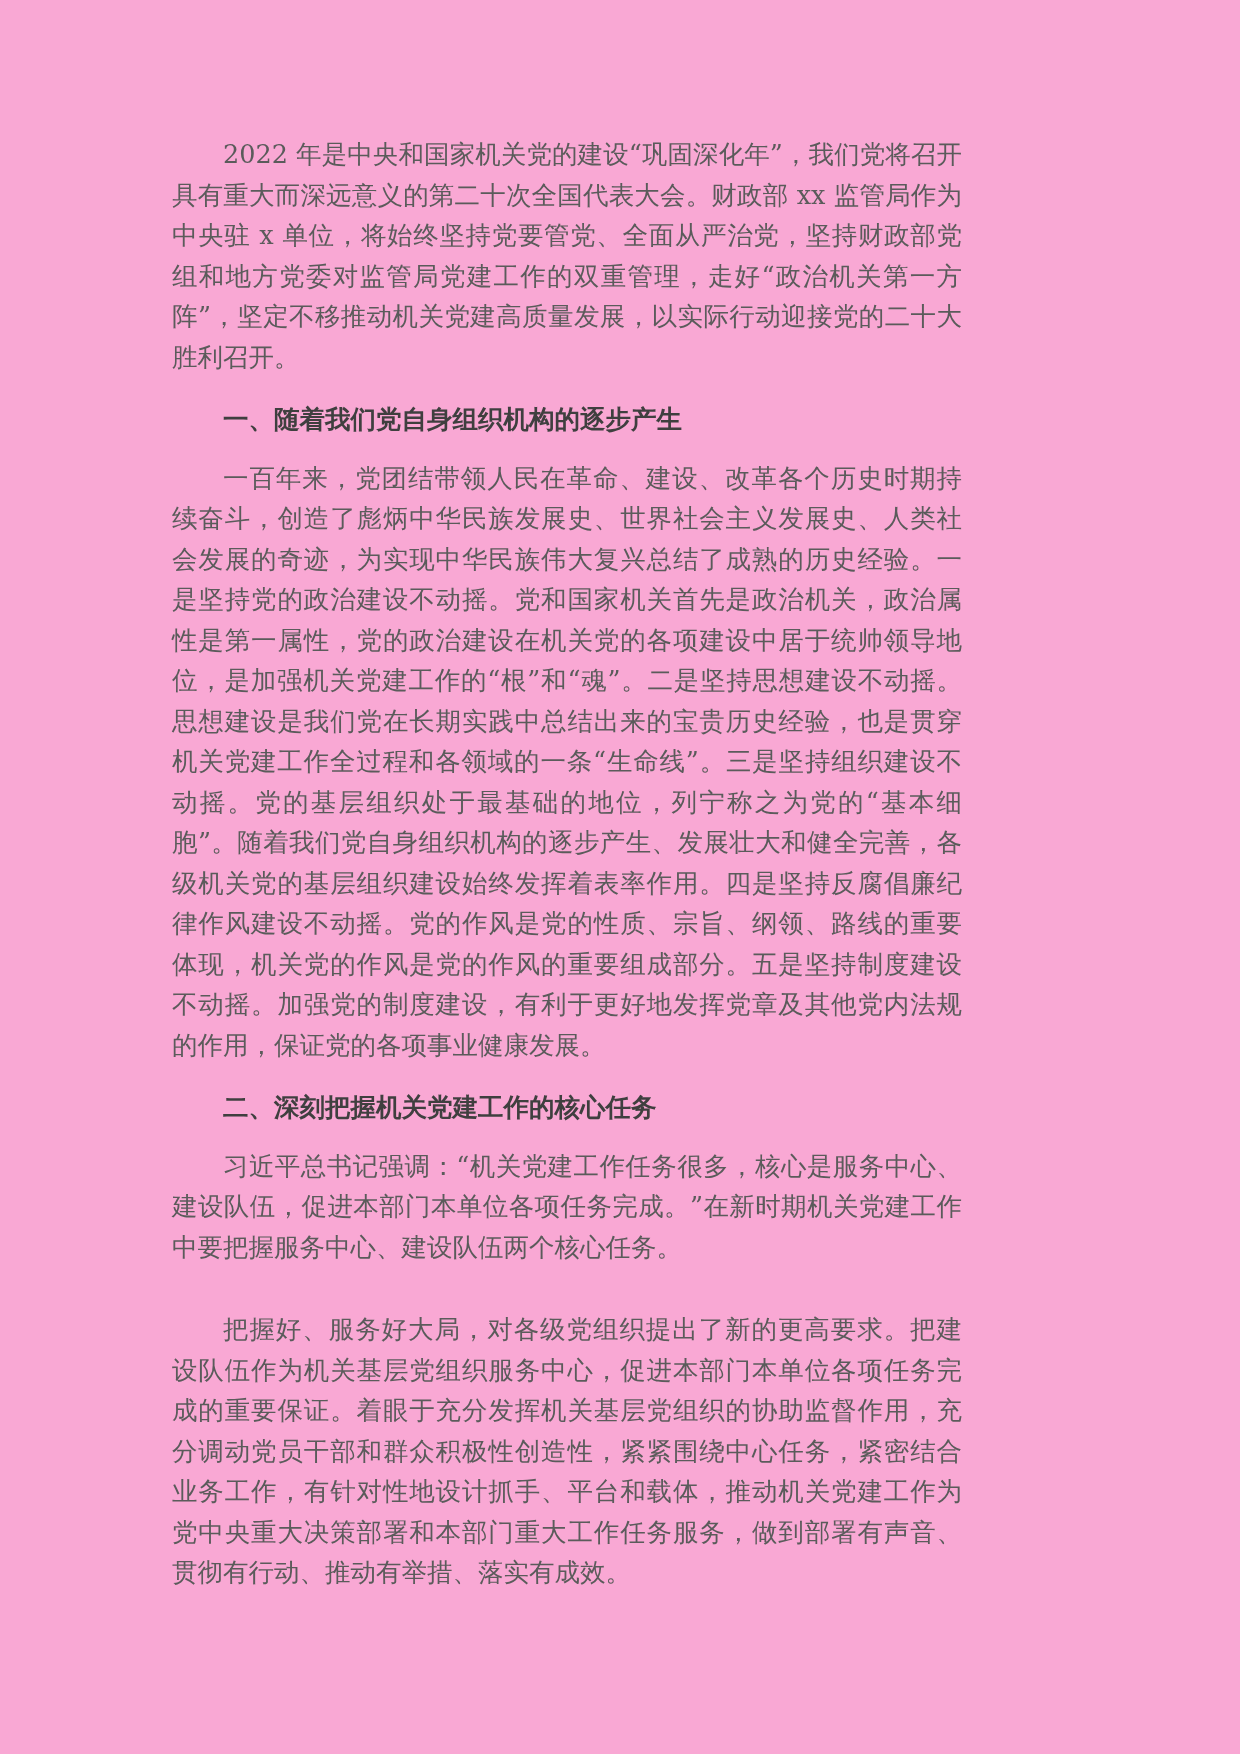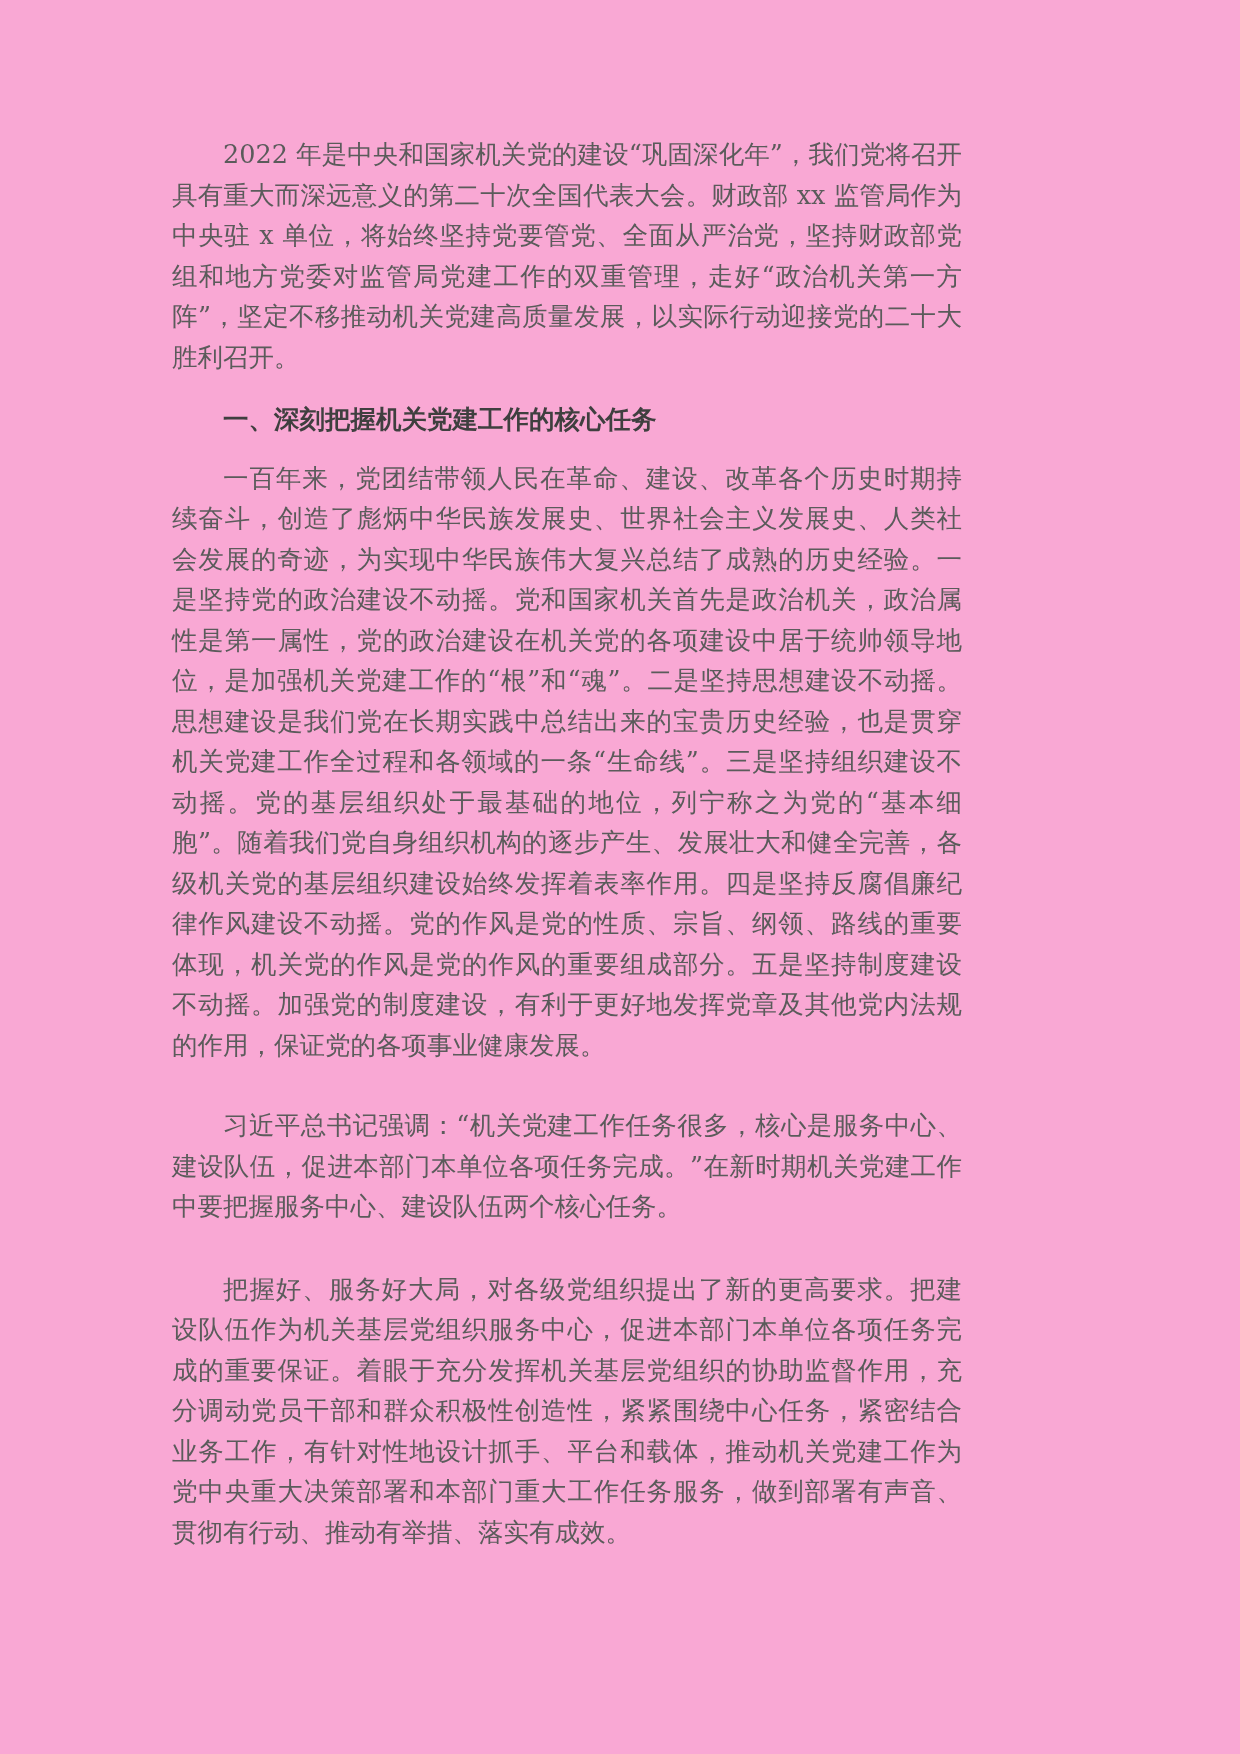--- a/index.html
+++ b/index.html
@@ -56,26 +56,27 @@
 </style>
 </head>
 <body>
 
 <div class="page">
   <div class="content">
 
     <p class="body-text">2022 年是中央和国家机关党的建设“巩固深化年”，我们党将召开具有重大而深远意义的第二十次全国代表大会。财政部 xx 监管局作为中央驻 x 单位，将始终坚持党要管党、全面从严治党，坚持财政部党组和地方党委对监管局党建工作的双重管理，走好“政治机关第一方阵”，坚定不移推动机关党建高质量发展，以实际行动迎接党的二十大胜利召开。</p>
 
     <div class="gap-before-heading"></div>
-    <h2 class="section-heading">一、深刻把握机关党建工作的核心任务</h2>
+    <h2 class="section-heading">一、随着我们党自身组织机构的逐步产生</h2>
     <div class="gap-after-heading"></div>
 
     <p class="body-text">一百年来，党团结带领人民在革命、建设、改革各个历史时期持续奋斗，创造了彪炳中华民族发展史、世界社会主义发展史、人类社会发展的奇迹，为实现中华民族伟大复兴总结了成熟的历史经验。一是坚持党的政治建设不动摇。党和国家机关首先是政治机关，政治属性是第一属性，党的政治建设在机关党的各项建设中居于统帅领导地位，是加强机关党建工作的“根”和“魂”。二是坚持思想建设不动摇。思想建设是我们党在长期实践中总结出来的宝贵历史经验，也是贯穿机关党建工作全过程和各领域的一条“生命线”。三是坚持组织建设不动摇。党的基层组织处于最基础的地位，列宁称之为党的“基本细胞”。随着我们党自身组织机构的逐步产生、发展壮大和健全完善，各级机关党的基层组织建设始终发挥着表率作用。四是坚持反腐倡廉纪律作风建设不动摇。党的作风是党的性质、宗旨、纲领、路线的重要体现，机关党的作风是党的作风的重要组成部分。五是坚持制度建设不动摇。加强党的制度建设，有利于更好地发挥党章及其他党内法规的作用，保证党的各项事业健康发展。</p>
 
     <div class="gap-before-heading"></div>
+    <h2 class="section-heading">二、深刻把握机关党建工作的核心任务</h2>
     <div class="gap-after-heading"></div>
 
     <p class="body-text">习近平总书记强调：“机关党建工作任务很多，核心是服务中心、建设队伍，促进本部门本单位各项任务完成。”在新时期机关党建工作中要把握服务中心、建设队伍两个核心任务。</p>
 
     <div class="gap-para"></div>
 
     <div class="gap-para"></div>
     <p class="body-text">把握好、服务好大局，对各级党组织提出了新的更高要求。把建设队伍作为机关基层党组织服务中心，促进本部门本单位各项任务完成的重要保证。着眼于充分发挥机关基层党组织的协助监督作用，充分调动党员干部和群众积极性创造性，紧紧围绕中心任务，紧密结合业务工作，有针对性地设计抓手、平台和载体，推动机关党建工作为党中央重大决策部署和本部门重大工作任务服务，做到部署有声音、贯彻有行动、推动有举措、落实有成效。</p>
 
   </div>

